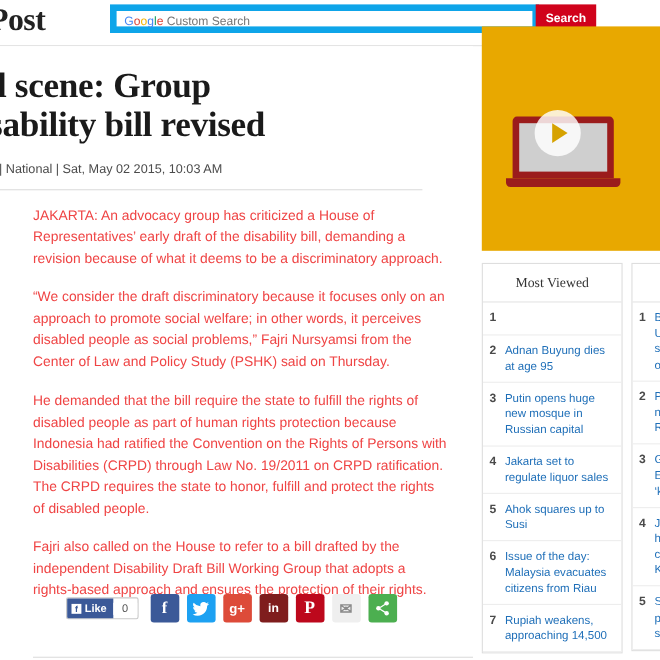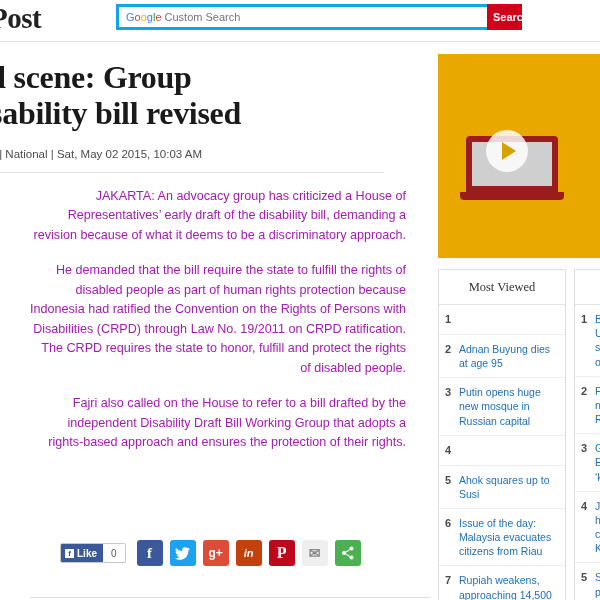--- a/index.html
+++ b/index.html
@@ -27,46 +27,46 @@
     left: -10px;
     top: 2px;
     font-family: "Liberation Serif", serif;
     font-weight: bold;
     font-size: 29px;
     color: #222222;
     letter-spacing: -0.5px;
   }
   .search-box {
     position: absolute;
-    left: 116px;
+    left: 100px;
     top: 4px;
     width: 390px;
     height: 26px;
-    border: 3px solid #0ea5e9;
+    border: 6px solid #0ea5e9;
     background: #ffffff;
   }
   .search-inner {
     position: absolute;
     left: 7px;
     top: 4px;
     font-size: 11px;
     color: #6f6f6f;
     white-space: nowrap;
   }
   .g-logo { font-size: 11px; letter-spacing: 0; }
   .g-b { color: #4285F4; }
   .g-r { color: #DB4437; }
   .g-y { color: #F4B400; }
   .g-g { color: #0F9D58; }
   .cse-label { color: #757575; margin-left: 3px; }
   .search-btn {
     position: absolute;
     left: 487px;
     top: 4px;
-    width: 35px;
+    width: 55px;
     height: 26px;
     background: #d0021b;
     color: #ffffff;
     border: none;
     font-size: 11px;
     font-weight: bold;
     font-family: "Liberation Sans", sans-serif;
     cursor: pointer;
   }
 
@@ -98,22 +98,21 @@
     width: 420px;
   }
   .body-copy {
     margin-top: 14px;
     padding-left: 30px;
   }
   .body-copy p {
     margin: 0 0 16px 0;
     font-size: 12.6px;
     line-height: 1.55;
-    color: #a21caf;
-    text-align: right;
+    color: #ef4444;
   }
 
   
   .share-row {
     position: absolute;
     left: 60px;
     top: 498px;
     display: flex;
     align-items: center;
     gap: 7px;
@@ -178,21 +177,21 @@
     padding-top: 12px;
     border-top: 1px solid #dddddd;
     font-size: 11.5px;
     color: #333333;
   }
 
   
   .right-col {
     position: absolute;
     left: 438px;
-    top: 54px;
+    top: 24px;
     width: 162px;
     height: 406px;
   }
   .video-promo {
     position: absolute;
     left: 0; top: 0;
     width: 162px;
     height: 204px;
     background: #e8a800;
     overflow: hidden;
@@ -304,41 +303,42 @@
 <div class="article">
   <h1 class="headline">
     <span>nal scene: Group</span><br>
     <span> disability bill revised</span>
   </h1>
 
   <div class="byline">akarta | National | Sat, May 02 2015, 10:03 AM</div>
 
   <div class="body-copy">
     <p>JAKARTA: An advocacy group has criticized a House of Representatives’ early draft of the disability bill, demanding a revision because of what it deems to be a discriminatory approach.</p>
+    <p>“We consider the draft discriminatory because it focuses only on an approach to promote social welfare; in other words, it perceives disabled people as social problems,” Fajri Nursyamsi from the Center of Law and Policy Study (PSHK) said on Thursday.</p>
     <p>He demanded that the bill require the state to fulfill the rights of disabled people as part of human rights protection because Indonesia had ratified the Convention on the Rights of Persons with Disabilities (CRPD) through Law No. 19/2011 on CRPD ratification. The CRPD requires the state to honor, fulfill and protect the rights of disabled people.</p>
     <p>Fajri also called on the House to refer to a bill drafted by the independent Disability Draft Bill Working Group that adopts a rights-based approach and ensures the protection of their rights.</p>
   </div>
 
   <div class="share-row">
     <div class="fb-like">
       <div class="fb-btn">
         <span class="fb-f">f</span>
         <span>Like</span>
       </div>
       <div class="fb-count">0</div>
     </div>
 
     <div class="sbtn" style="background:#3b5998;font-family:'Liberation Serif',serif;">f</div>
     <div class="sbtn" style="background:#1da1f2;">
       <svg width="15" height="13" viewBox="0 0 16 13">
           <path fill="#ffffff" d="M16 1.5a6.6 6.6 0 0 1-1.9.5A3.3 3.3 0 0 0 15.5.2a6.6 6.6 0 0 1-2.1.8A3.3 3.3 0 0 0 7.7 4 9.3 9.3 0 0 1 1.1.6a3.3 3.3 0 0 0 1 4.4A3.3 3.3 0 0 1 .6 4.6a3.3 3.3 0 0 0 2.6 3.3 3.3 3.3 0 0 1-1.5.1 3.3 3.3 0 0 0 3.1 2.3A6.6 6.6 0 0 1 0 11.7a9.3 9.3 0 0 0 5 1.5c6.1 0 9.4-5 9.2-9.6A6.6 6.6 0 0 0 16 1.5z"></path>
         </svg>
     </div>
     <div class="sbtn" style="background:#dd4b39;font-size:12px;">g+</div>
-    <div class="sbtn" style="background:#c2410c;font-size:11px;font-style:italic;">in</div>
+    <div class="sbtn" style="background:#7f1d1d;font-size:11px;">in</div>
     <div class="sbtn" style="background:#bd081c;font-family:'Liberation Serif',serif;font-size:16px;">P</div>
     <div class="sbtn" style="background:#efefef;color:#8a8a8a;font-size:14px;">✉</div>
     <div class="sbtn" style="background:#4caf50;font-size:13px;">
       <svg width="14" height="14" viewBox="0 0 14 14">
           <circle cx="10.5" cy="2.5" r="2" fill="#fff"></circle>
           <circle cx="3" cy="7" r="2" fill="#fff"></circle>
           <circle cx="10.5" cy="11.5" r="2" fill="#fff"></circle>
           <path d="M4.6 6.2 9.2 3.4M4.6 7.9 9.2 10.7" stroke="#fff" stroke-width="1.1" fill="none"></path>
         </svg>
     </div>
@@ -372,20 +372,21 @@
       <div class="mv-item">
         <div class="mv-num">2</div>
         <div class="mv-text">Adnan Buyung dies at age 95</div>
       </div>
       <div class="mv-item">
         <div class="mv-num">3</div>
         <div class="mv-text">Putin opens huge new mosque in Russian capital</div>
       </div>
       <div class="mv-item">
         <div class="mv-num">4</div>
+        <div class="mv-text">Jakarta set to regulate liquor sales</div>
       </div>
       <div class="mv-item">
         <div class="mv-num">5</div>
         <div class="mv-text">Ahok squares up to Susi</div>
       </div>
       <div class="mv-item">
         <div class="mv-num">6</div>
         <div class="mv-text">Issue of the day: Malaysia evacuates citizens from Riau</div>
       </div>
       <div class="mv-item">

